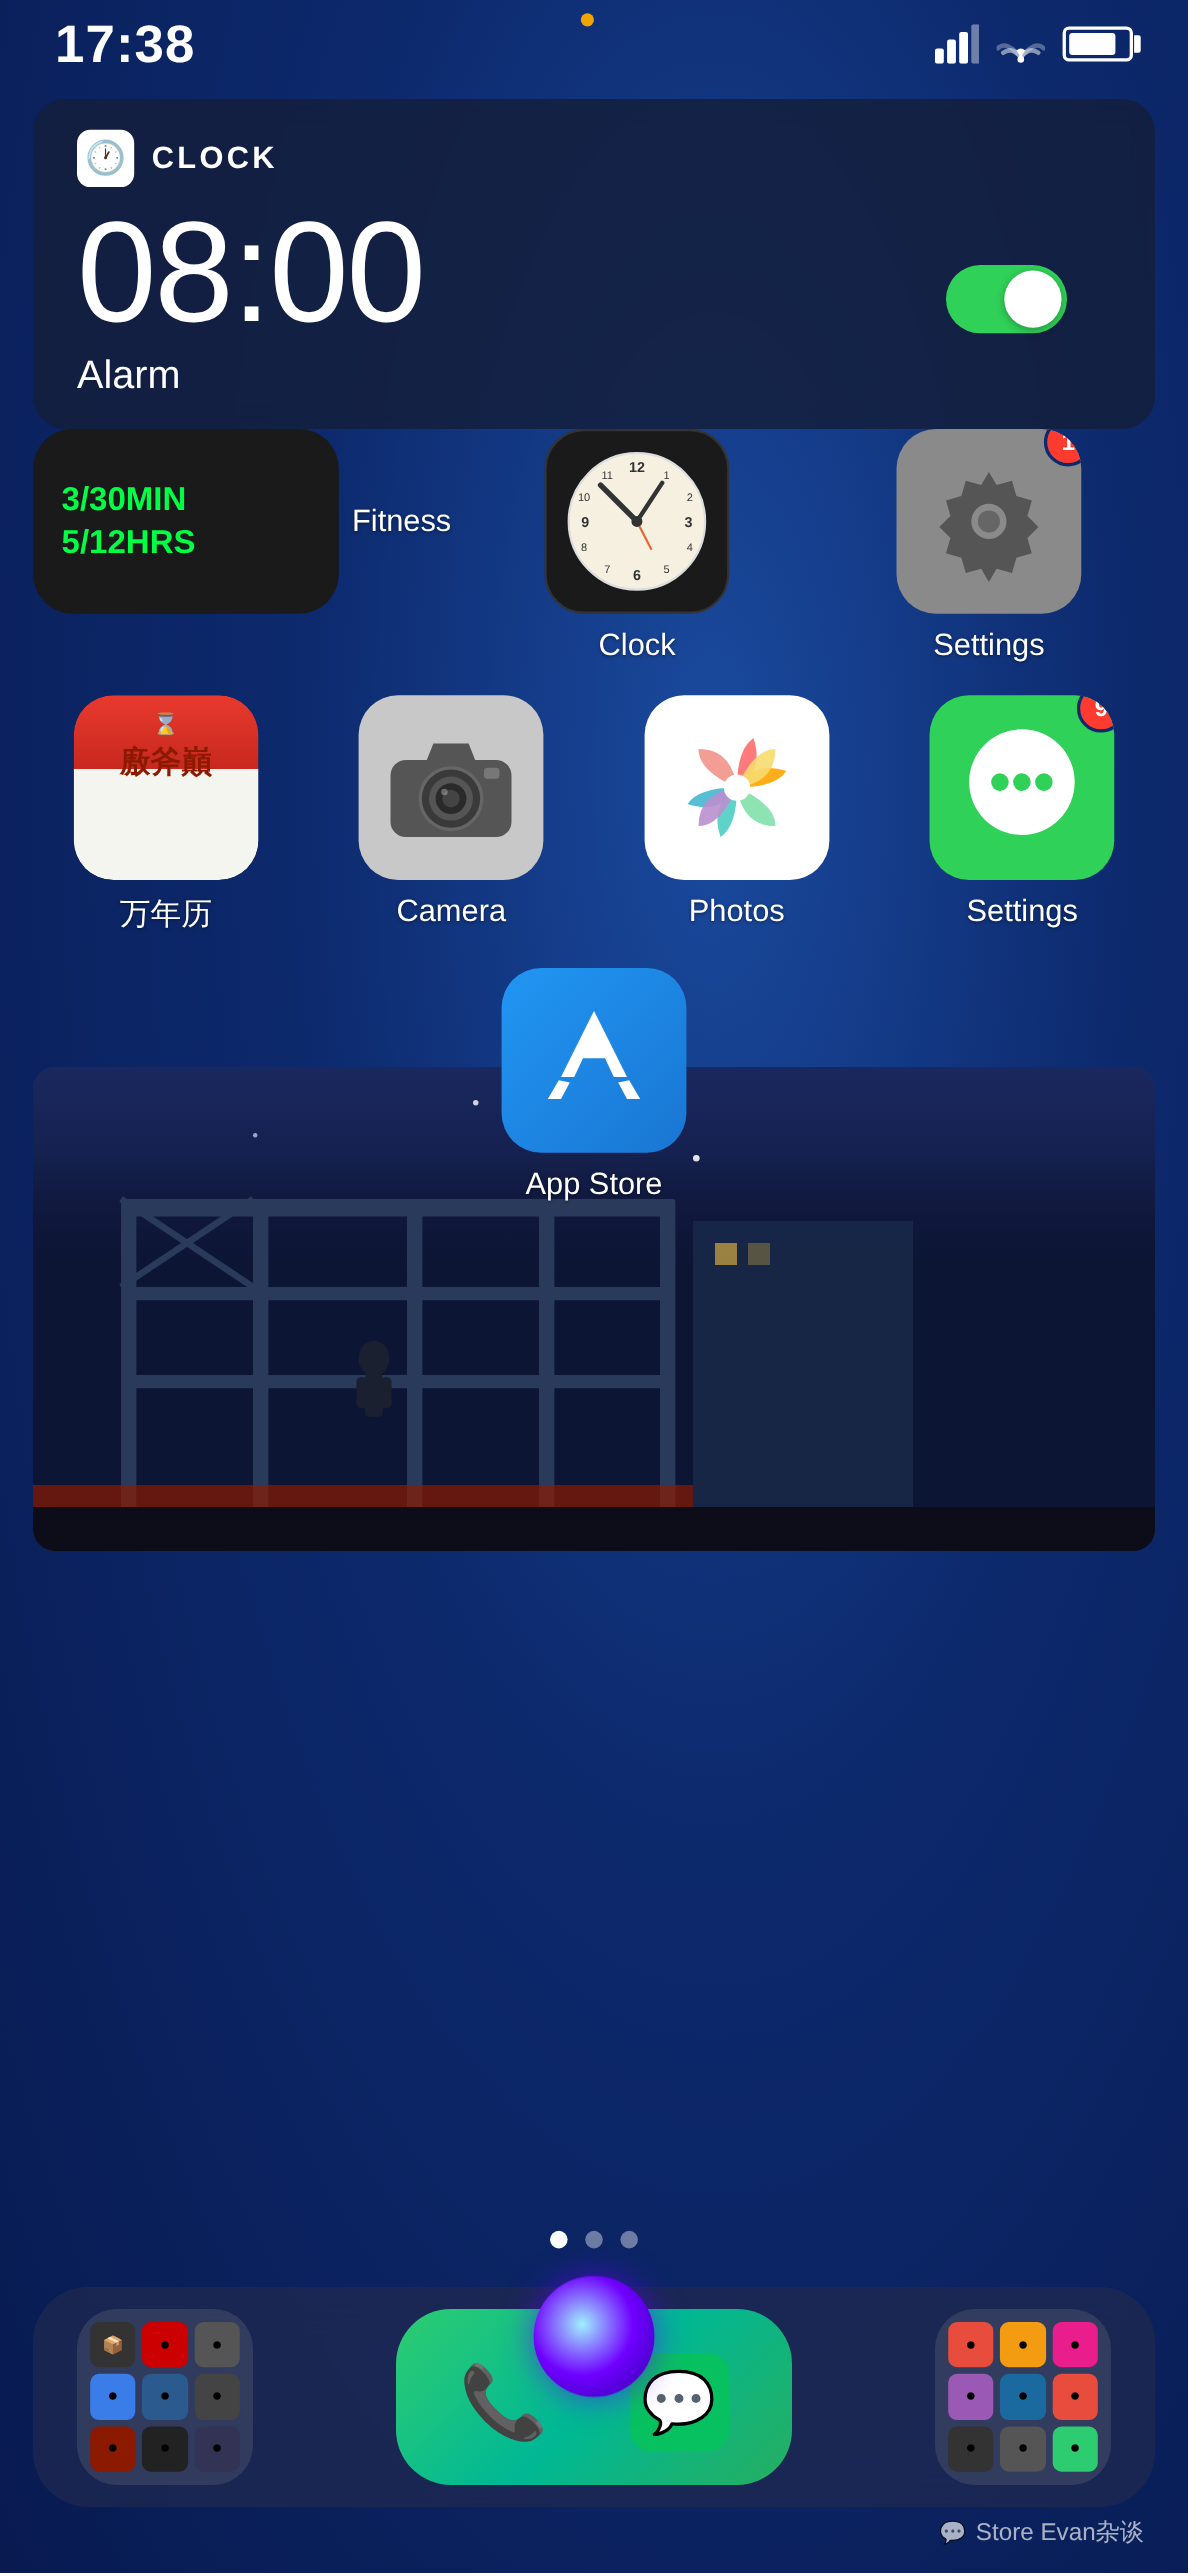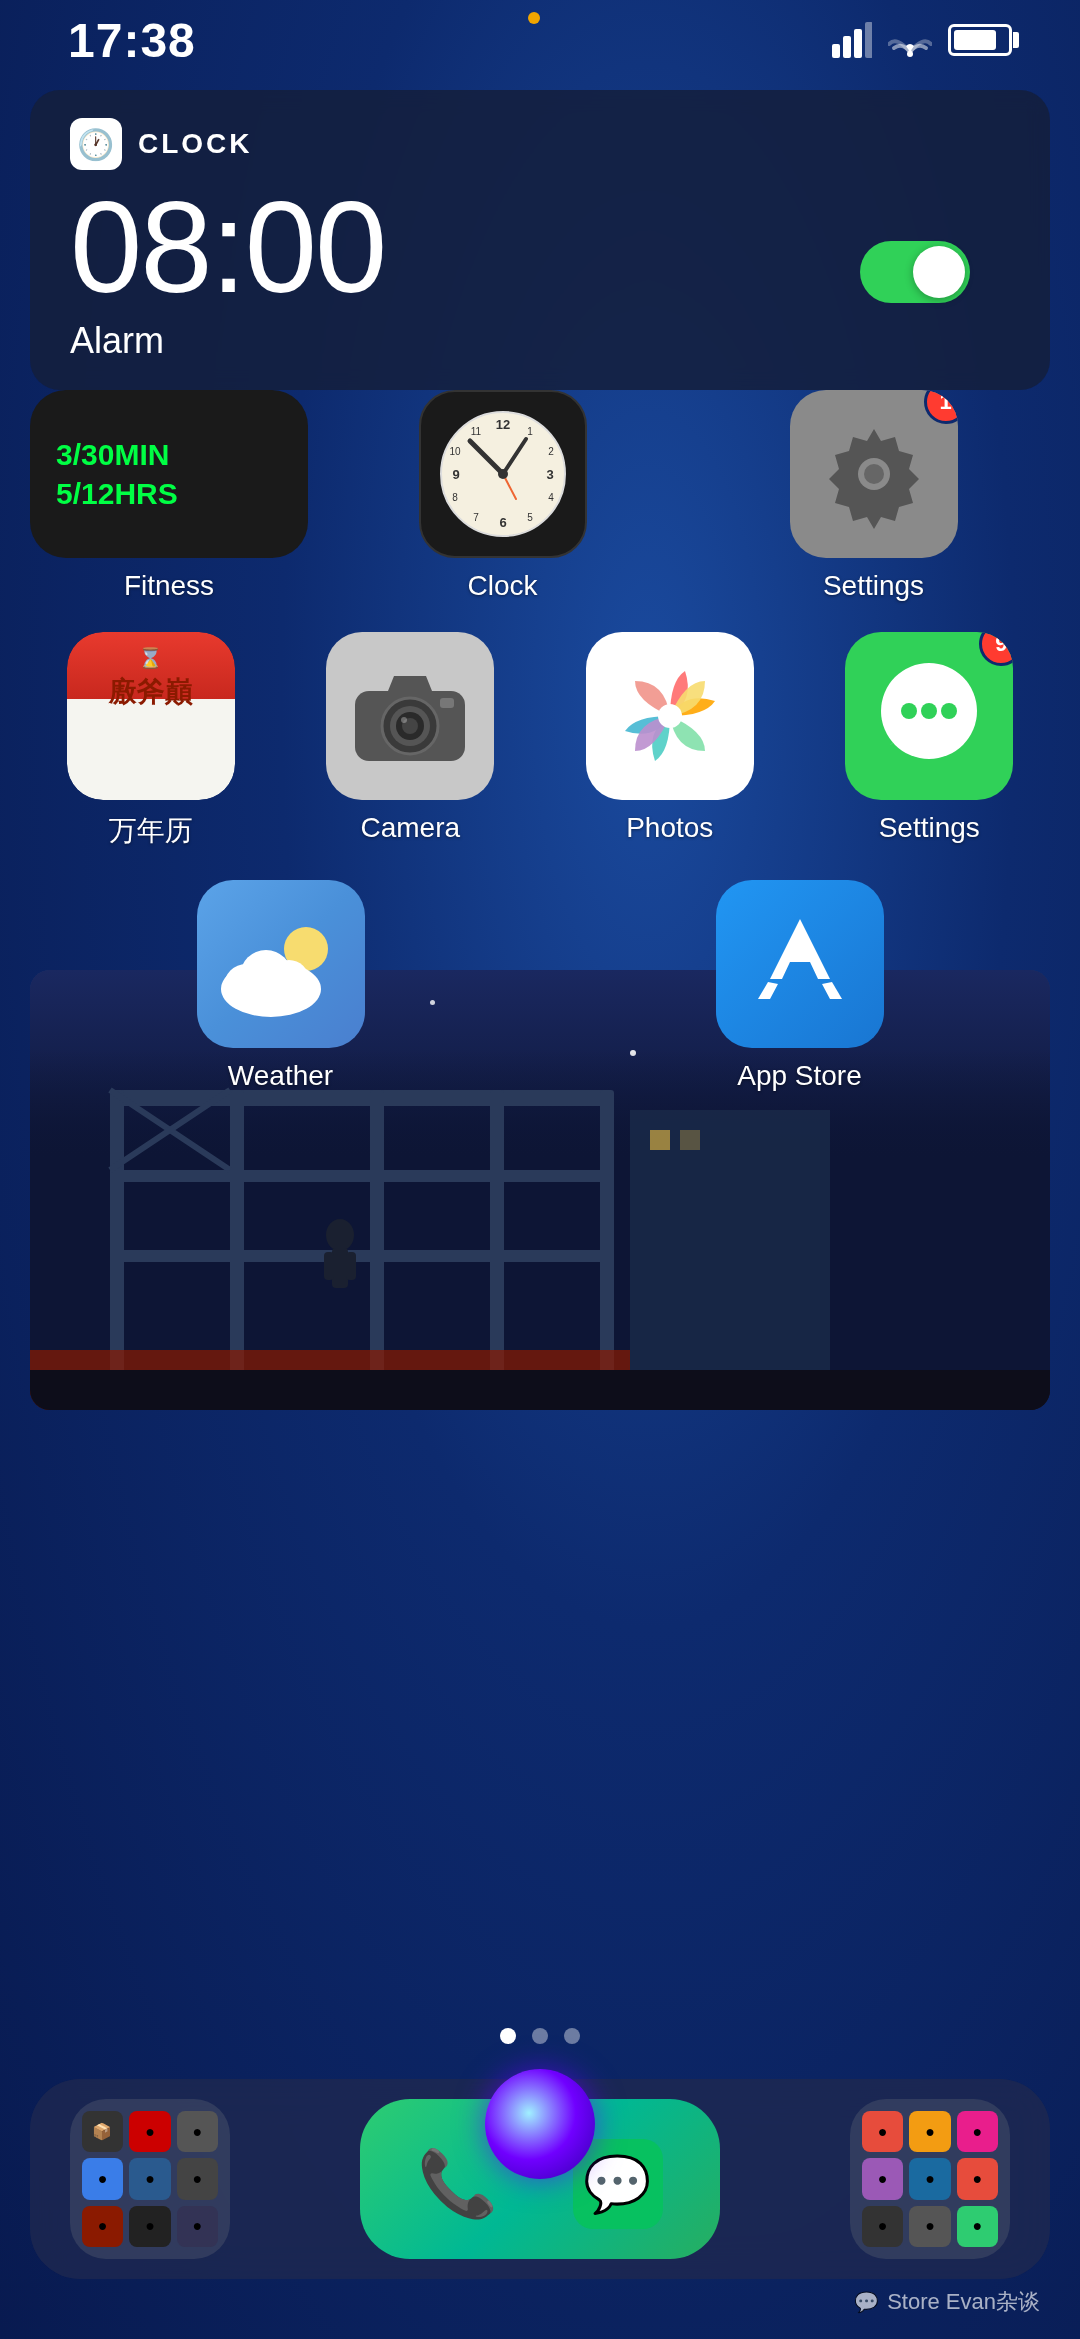--- a/index.html
+++ b/index.html
@@ -21,21 +21,21 @@
     }
 
     
     .status-bar {
       position: absolute;
       top: 0; left: 0; right: 0;
       height: 80px;
       display: flex;
       align-items: center;
       justify-content: space-between;
-      padding: 0 68px;
+      padding: 0 50px;
       z-index: 100;
     }
     .status-time {
       color: white;
       font-size: 48px;
       font-weight: 600;
       letter-spacing: 1px;
     }
     .status-icons {
       display: flex;
@@ -355,21 +355,21 @@
     .row1 {
       display: flex;
       gap: 18px;
       margin-bottom: 30px;
       align-items: flex-start;
       justify-content: flex-start;
     }
 
     .fitness-app-item {
       display: flex;
-      flex-direction: column;
+      flex-direction: row;
       align-items: center;
       gap: 12px;
     }
 
     .fitness-wide-icon {
       width: 278px;
       height: 168px;
       background: #1a1a1a;
       border-radius: 36px;
       display: flex;
@@ -556,36 +556,20 @@
           <circle cx="60" cy="55" r="8" fill="#30d158"></circle>
           <circle cx="80" cy="55" r="8" fill="#30d158"></circle>
         </svg>
       </div>
       <span class="app-label">Settings</span>
     </div>
   </div>
 
   <div class="row3">
 
-    <div class="app-item">
-      <div class="app-icon weather-icon">
-        <svg width="140" height="120" viewBox="0 0 140 120">
-
-          <rect width="140" height="120" fill="none"></rect>
-
-          <circle cx="95" cy="45" r="22" fill="#f7dc6f"></circle>
-
-          <ellipse cx="60" cy="85" rx="50" ry="28" fill="white"></ellipse>
-          <circle cx="35" cy="82" r="22" fill="white"></circle>
-          <circle cx="55" cy="72" r="26" fill="white"></circle>
-          <circle cx="78" cy="76" r="20" fill="white"></circle>
-        </svg>
-      </div>
-      <span class="app-label">Weather</span>
-    </div>
 
     <div class="app-item">
       <div class="app-icon appstore-icon">
         <svg width="120" height="120" viewBox="0 0 120 120">
 
           <path d="M60 15 L90 75 L78 75 L70 58 L50 58 L42 75 L30 75 Z" fill="white" stroke="none"></path>
           <line x1="46" y1="52" x2="74" y2="52" stroke="white" stroke-width="6"></line>
 
           <path d="M28 78 L18 95 L30 95 L38 80 Z" fill="white"></path>
 

